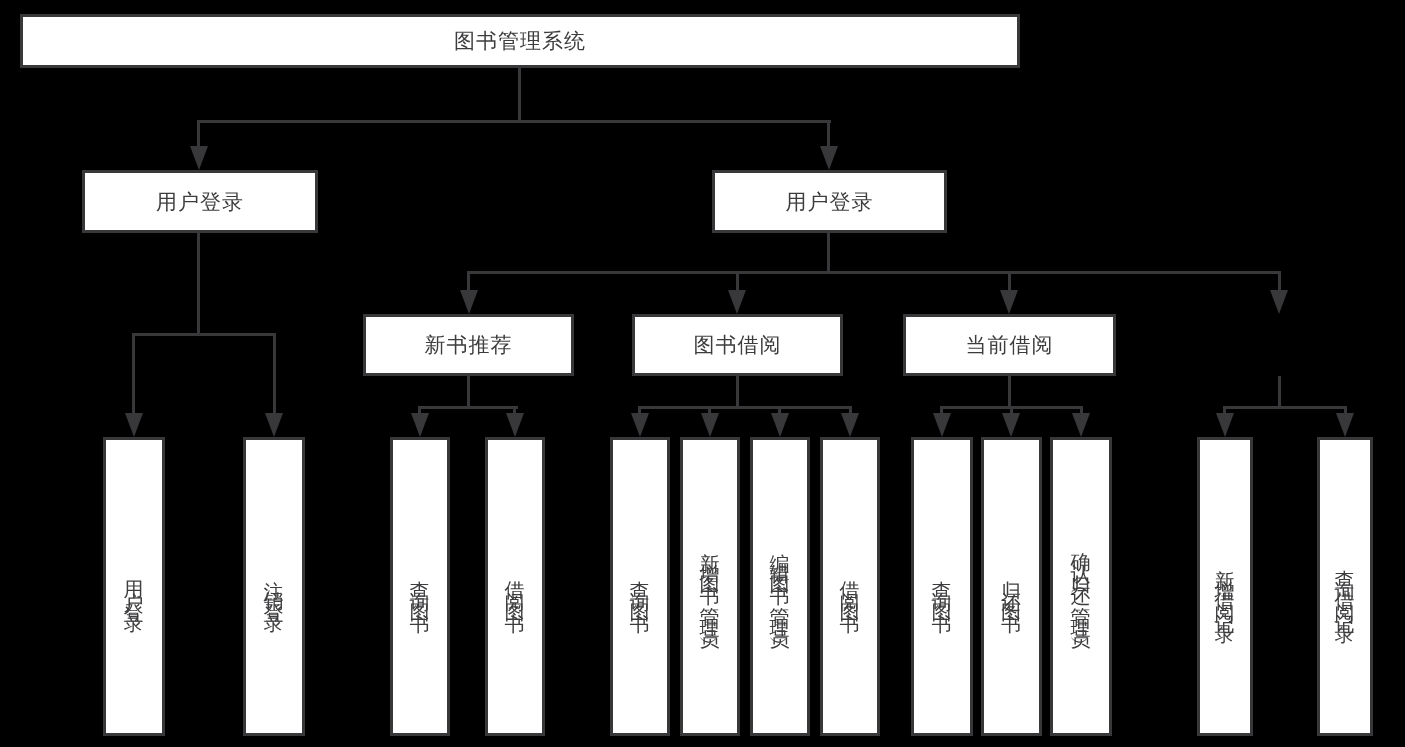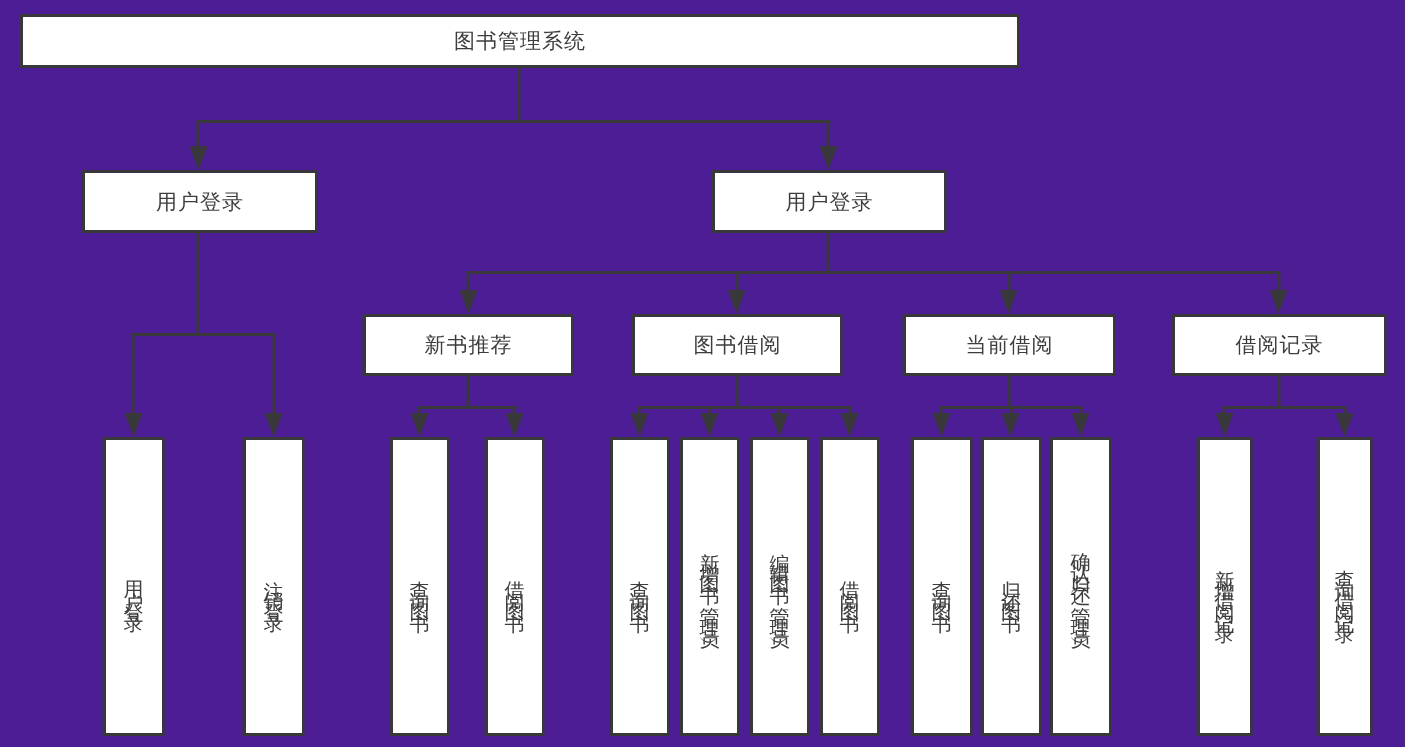--- a/index.html
+++ b/index.html
@@ -5,21 +5,21 @@
   html, body {
     margin: 0;
     padding: 0;
     background: #ffffff;
     font-family: "Liberation Sans", sans-serif;
   }
   #canvas {
     position: relative;
     width: 1405px;
     height: 747px;
-    background: #4c1d95;
+    background: #000000;
     overflow: hidden;
   }
   
   .node {
     position: absolute;
     box-sizing: border-box;
     border: 3px solid #38383a;
     background: #ffffff;
     color: #3d3d3f;
     display: flex;
@@ -121,21 +121,20 @@
   <div class="vline" style="left:736px; top:271px; height:22px;"></div>
   <div class="arrow" style="left:728px; top:290px;"></div>
   <div class="vline" style="left:1008px; top:271px; height:22px;"></div>
   <div class="arrow" style="left:1000px; top:290px;"></div>
   <div class="vline" style="left:1278px; top:271px; height:22px;"></div>
   <div class="arrow" style="left:1270px; top:290px;"></div>
 
   <div class="node" id="n-rec">新书推荐</div>
   <div class="node" id="n-current">当前借阅</div>
   <div class="node" id="n-borrow">图书借阅</div>
-  <div class="node" id="n-records">借阅记录</div>
 
   <div class="vline" style="left:467px; top:376px; height:33px;"></div>
   <div class="hline" style="left:418px; top:406px; width:100px;"></div>
   <div class="vline" style="left:418px; top:406px; height:12px;"></div>
   <div class="arrow" style="left:411px; top:413px;"></div>
   <div class="vline" style="left:513px; top:406px; height:12px;"></div>
   <div class="arrow" style="left:506px; top:413px;"></div>
 
   <div class="vline" style="left:736px; top:376px; height:33px;"></div>
   <div class="hline" style="left:638px; top:406px; width:214px;"></div>

